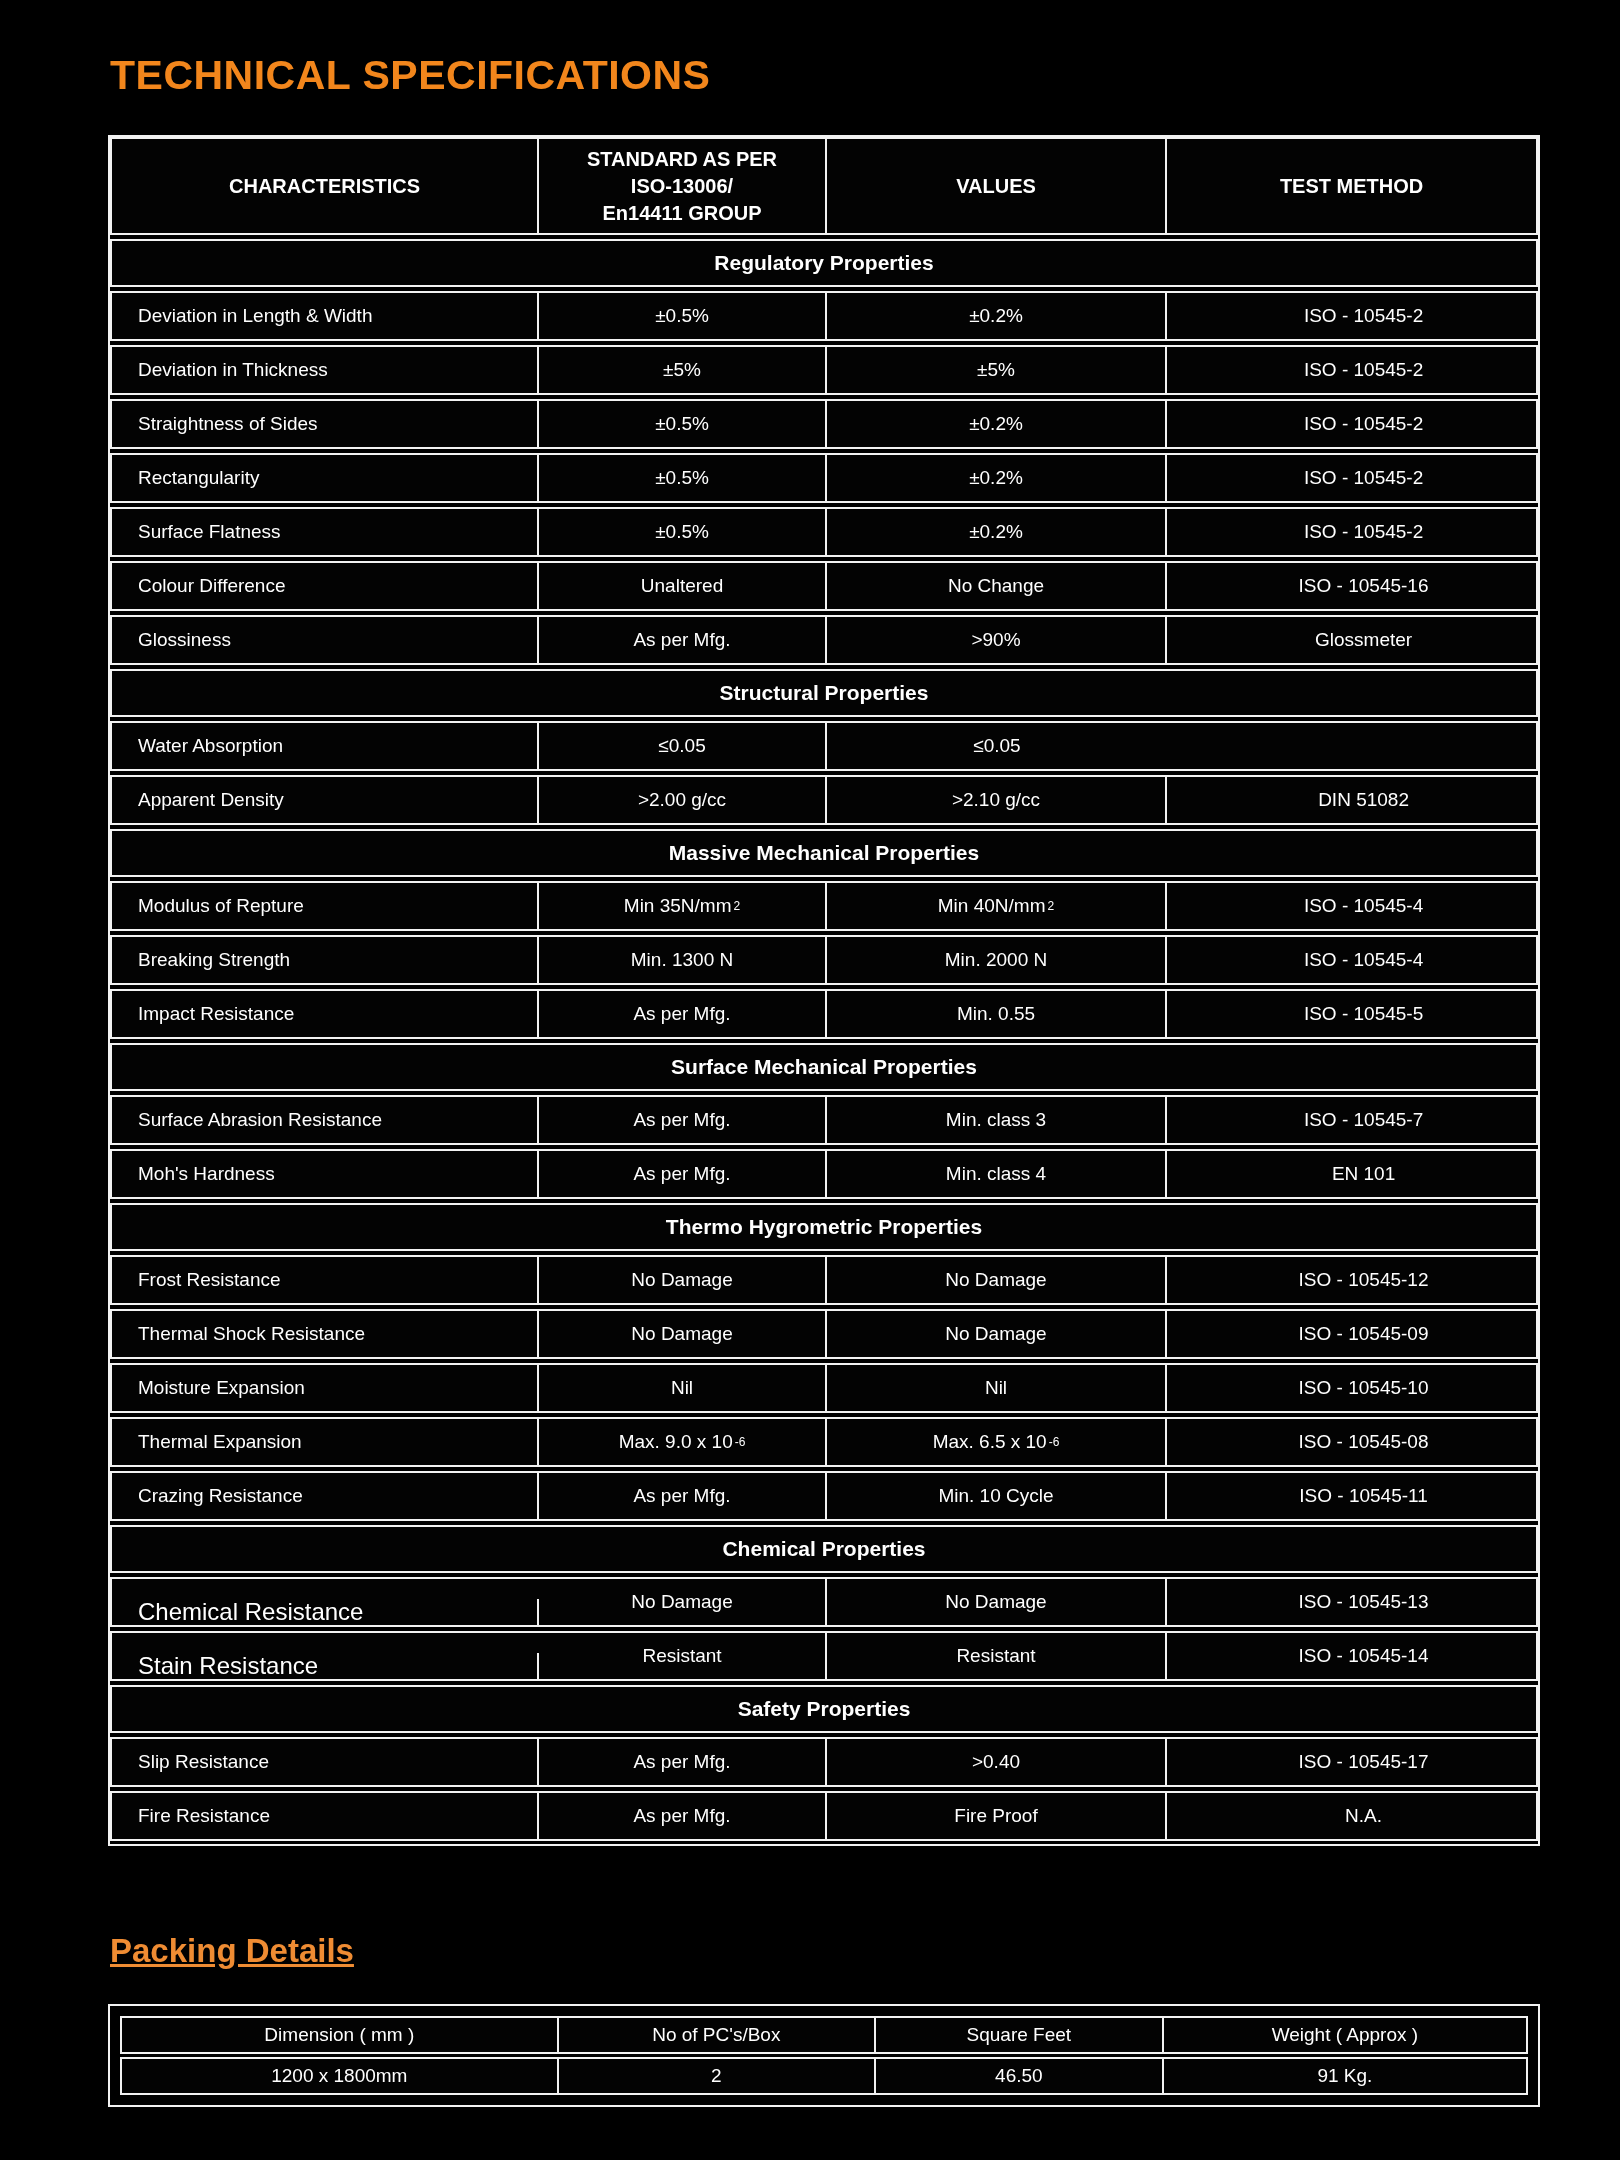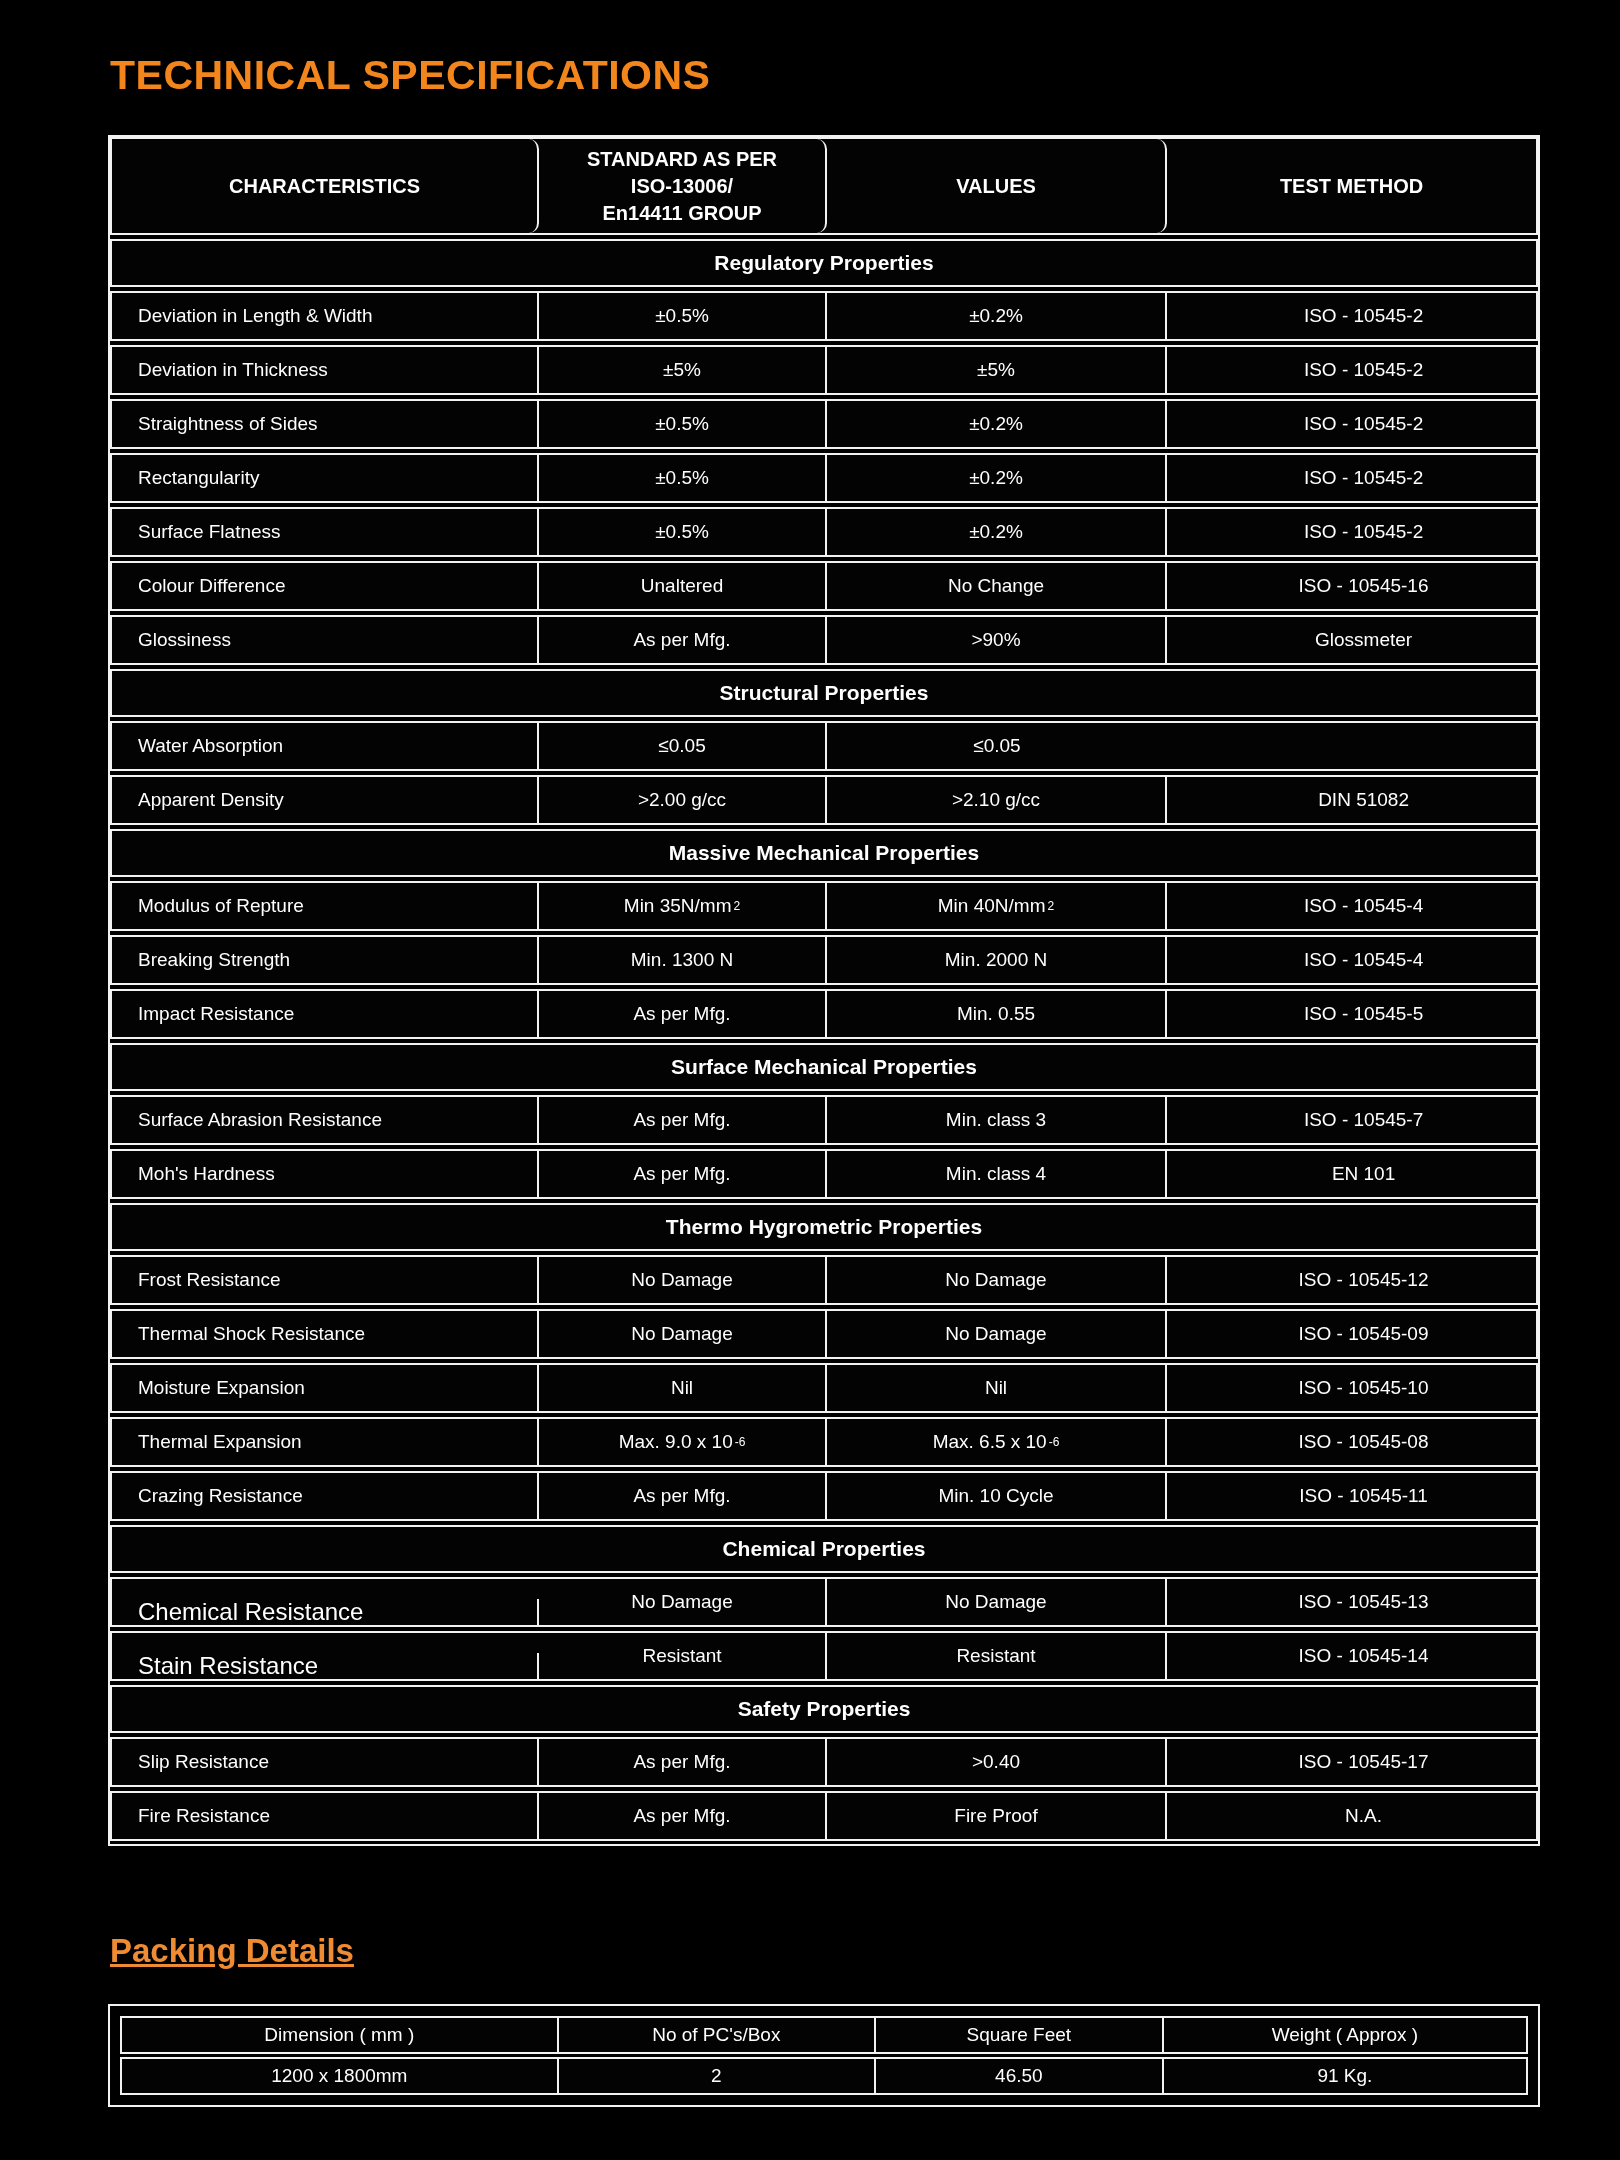--- a/index.html
+++ b/index.html
@@ -62,21 +62,20 @@
   .c3 { width: 23.9%; }
   .c4 { width: 25.9%; padding-left: 32px; }
   .header-row { height: 98px; }
   .header-row .cell {
     font-weight: bold;
     font-size: 20px;
     justify-content: center;
     text-align: center;
     padding: 0 4px;
     line-height: 1.35;
-    border-radius: 10px;
   }
   .header-row .c2 span { display: block; }
   .section-row { height: 48px; }
   .section-cell {
     width: 100%;
     border-right: none;
     font-weight: bold;
     font-size: 21px;
     justify-content: center;
   }

